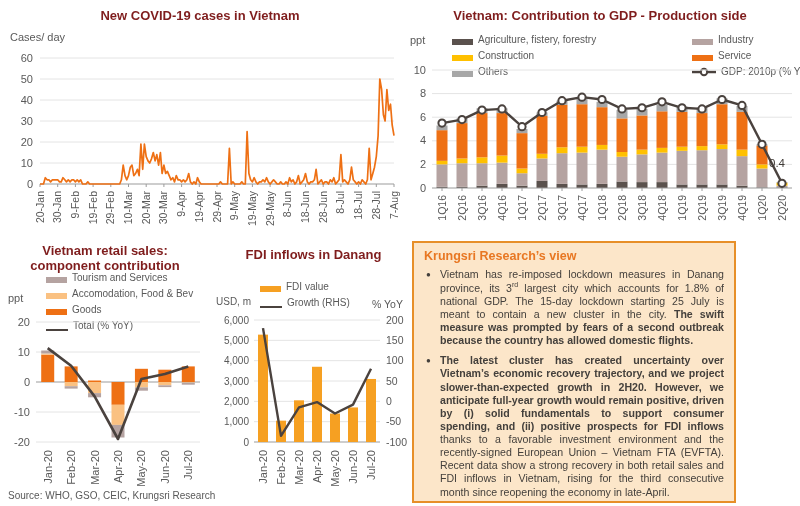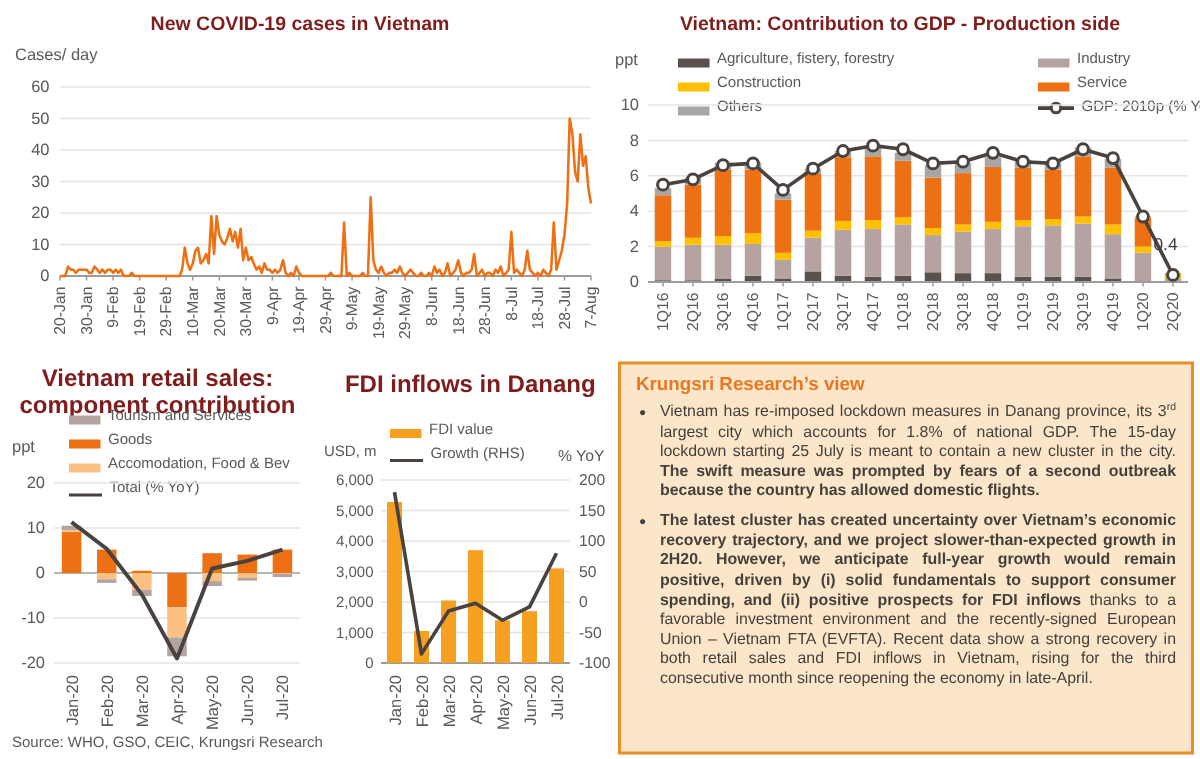--- a/index.html
+++ b/index.html
@@ -1,27 +1,27 @@
 <!DOCTYPE html>
 <html><head>
 <meta charset="utf-8">
 <style>
   html,body{margin:0;padding:0;background:#fff;}
   #root{position:relative;width:800px;height:506px;background:#fff;overflow:hidden;
         font-family:"Liberation Sans",sans-serif;color:#3B3838;}
   .panel{position:absolute;}
   .chart-title{position:absolute;left:0;right:0;text-align:center;font-weight:bold;
                font-size:13px;color:#7f1d1d;}
-  .chart-title.small{font-size:16px;line-height:1.15;text-align:center;}
+  .chart-title.small{font-size:13px;line-height:1.15;text-align:center;}
   .axis-unit{position:absolute;font-size:11px;color:#595959;}
   .legend{position:absolute;font-size:10px;color:#595959;}
   .legend .legend-item{display:flex;align-items:flex-end;height:16px;white-space:nowrap;}
   .legend.grid2{display:grid;grid-template-columns:238px auto;column-gap:2px;}
   .legend .sw{margin-right:5px;flex:0 0 auto;display:inline-block;}
-  .viewbox{position:absolute;left:412px;top:241px;width:384px;height:262px;
+  .viewbox{position:absolute;left:412px;top:241px;width:324px;height:262px;
            background:#FCE6C9;border:2px solid #E78F28;box-sizing:border-box;
            padding:6px 10px 4px 10px;}
   .viewbox h3{margin:0 0 5px 0;font-size:12.5px;color:#E87722;}
   .bullet{display:flex;margin-bottom:7px;}
   .bullet .dot{flex:0 0 14px;font-size:8px;line-height:13px;color:#44403C;padding-left:2px;}
   .bullet .btext{flex:1;font-size:10.6px;line-height:1.24;color:#44403C;text-align:justify;}
   .source{position:absolute;left:8px;top:490px;font-size:10px;color:#595959;}
   svg{position:absolute;left:0;overflow:visible;}
   sup{font-size:7px;}
 </style>
@@ -294,26 +294,26 @@
       <span>Vietnam retail sales:</span><br>
       <span>component contribution</span>
     </div>
     <div class="axis-unit" style="left:8px;top:52px;">ppt</div>
     <div class="legend" id="retail-legend" style="left:46px;top:27px;">
         <div class="legend-item">
           <span class="sw" style="width: 21px; height: 6px; background: rgb(181, 163, 161);"></span>
           <span>Tourism and Services</span>
         </div>
         <div class="legend-item">
+          <span class="sw" style="width: 21px; height: 6px; background: rgb(250, 193, 130);"></span>
+          <span>Accomodation, Food &amp; Bev</span>
+        </div>
+        <div class="legend-item">
           <span class="sw" style="width: 21px; height: 6px; background: rgb(238, 112, 20);"></span>
           <span>Goods</span>
-        </div>
-        <div class="legend-item">
-          <span class="sw" style="width: 21px; height: 6px; background: rgb(250, 193, 130);"></span>
-          <span>Accomodation, Food &amp; Bev</span>
         </div>
         <div class="legend-item">
           <span class="sw" style="width: 22px; height: 0px; border-top: 2.5px solid rgb(74, 66, 62);"></span>
           <span>Total (% YoY)</span>
         </div>
       </div>
     <svg id="retail-canvas" style="top:62px;" width="210" height="204">
         <line x1="36" x2="200" y1="140" y2="140" stroke="#E4E4E4" stroke-width="1"></line>
         <text x="30" y="143.5" font-size="11" font-family="Liberation Sans, sans-serif" fill="#595959" text-anchor="end">-20</text>
         <line x1="36" x2="200" y1="110" y2="110" stroke="#E4E4E4" stroke-width="1"></line>

